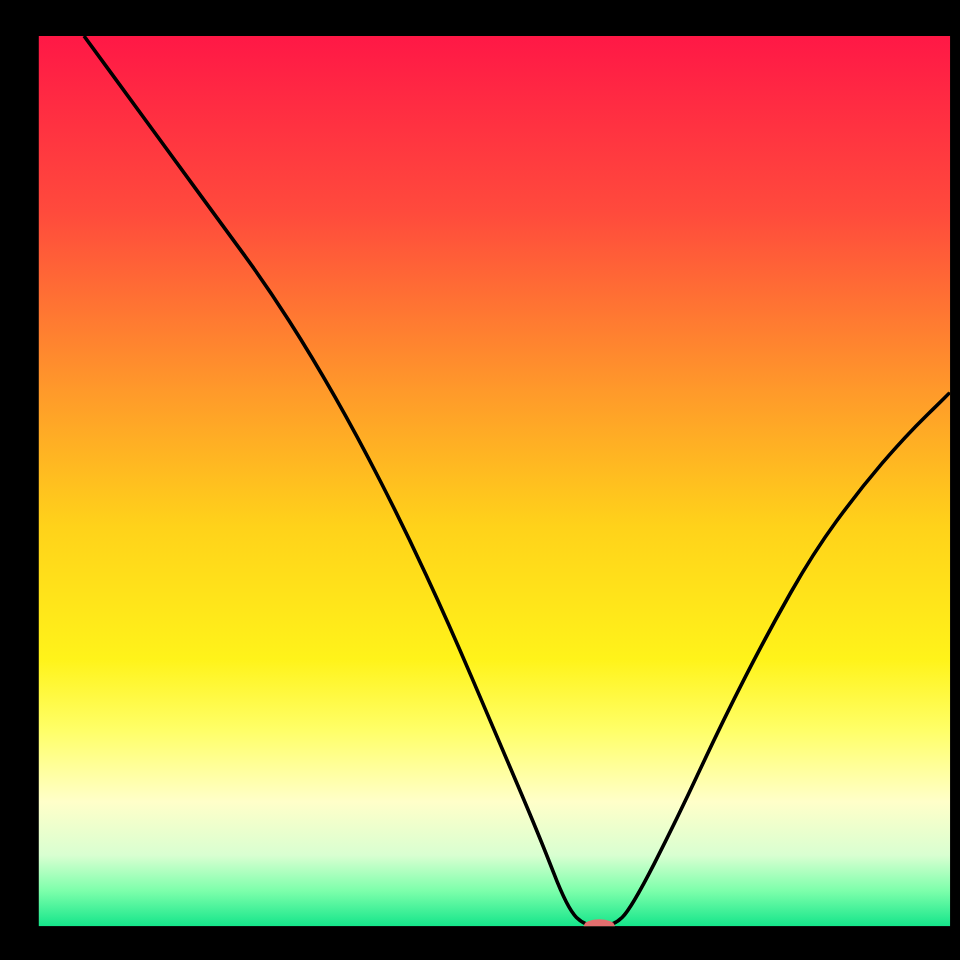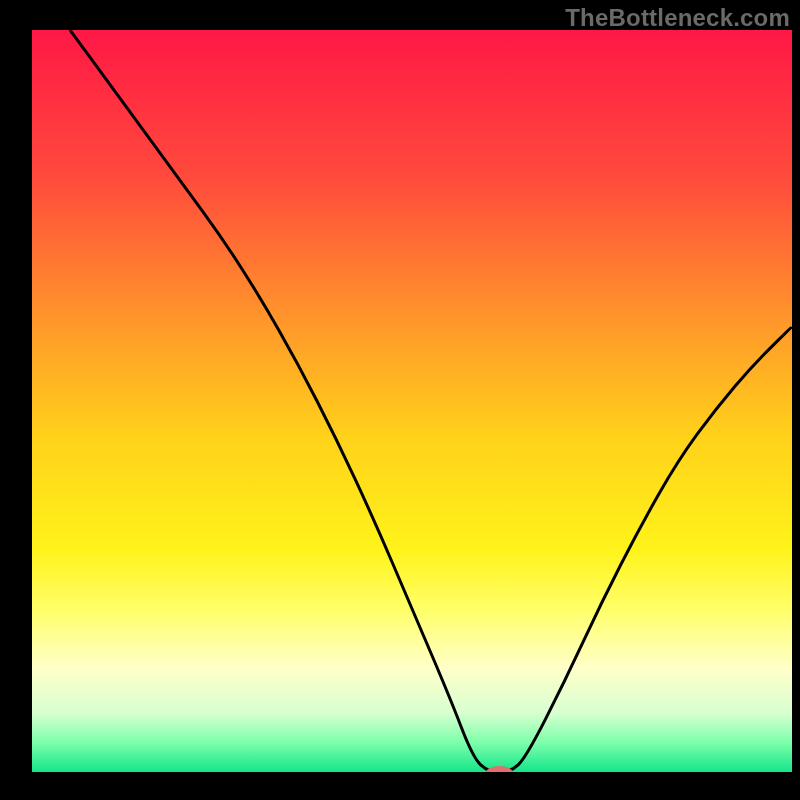--- a/index.html
+++ b/index.html
@@ -36,21 +36,20 @@
     color: #6a6a6a;
     letter-spacing: 0.2px;
   }
   svg { display: block; }
 </style>
 </head>
 <body>
 
 <div class="frame">
 
-  <div class="watermark">TheBottleneck.com</div>
 
   <div class="plot">
     <svg id="chart-svg" viewBox="0 0 760 742" width="760" height="742">
       <defs>
         <linearGradient id="bg-grad" x1="0" y1="0" x2="0" y2="1">
             <stop offset="0%" stop-color="#ff1846"></stop>
             <stop offset="20%" stop-color="#ff4b3c"></stop>
             <stop offset="40%" stop-color="#ff9a2a"></stop>
             <stop offset="55%" stop-color="#ffd21a"></stop>
             <stop offset="70%" stop-color="#fff31a"></stop>

